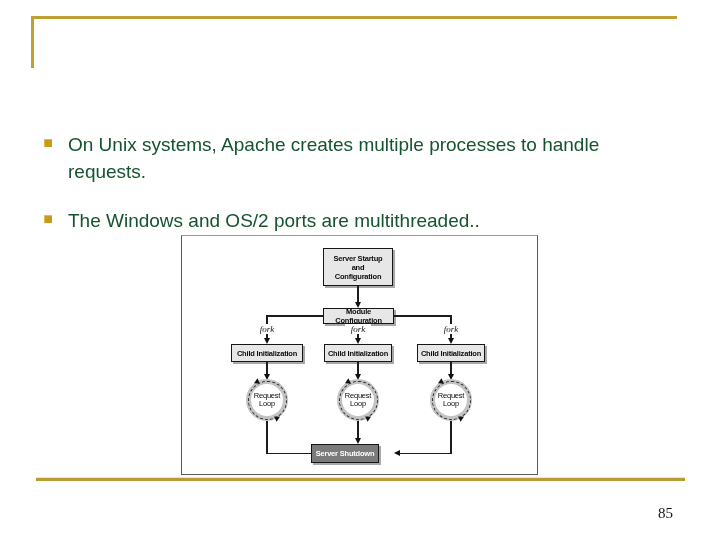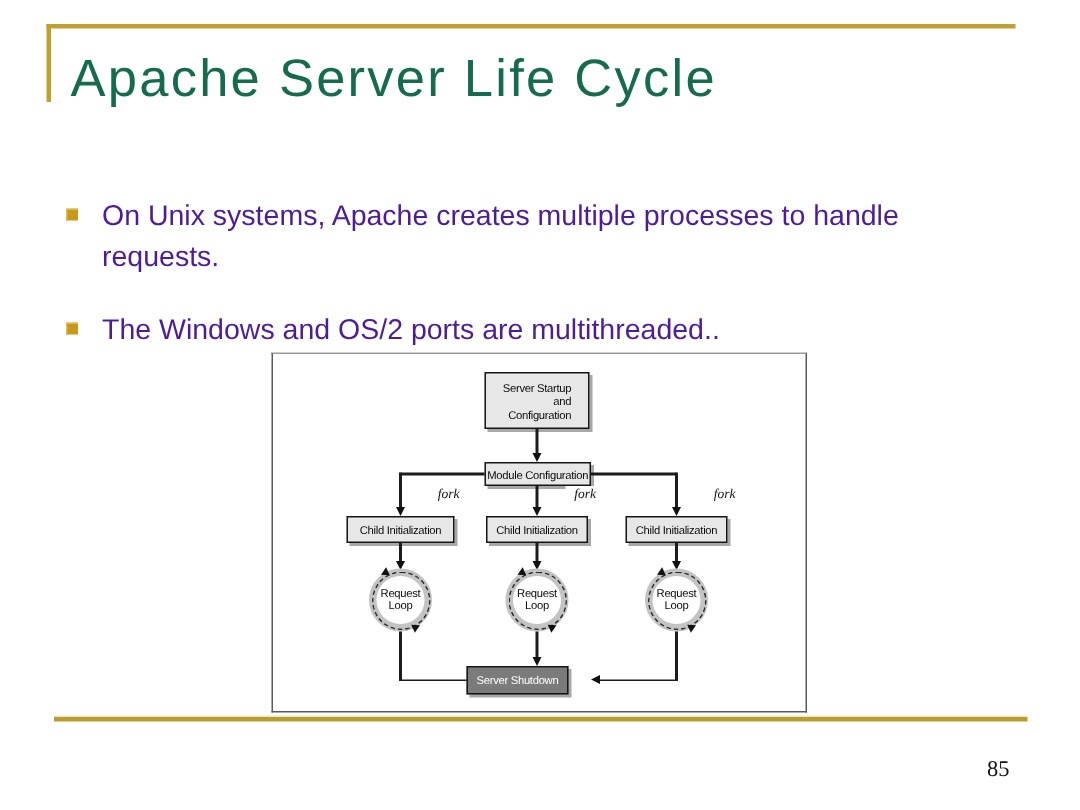--- a/index.html
+++ b/index.html
@@ -11,49 +11,49 @@
   .accent-top  { position:absolute; left:31px; top:16px; width:646px; height:3px; background:#C1A033; }
   .accent-left { position:absolute; left:31px; top:16px; width:3px;  height:52px; background:#C1A033; }
 
   .title { position:absolute; left:47px; top:33px; width:640px;
            font-size:35px; letter-spacing:1.5px; color:#156B4B; font-weight:400; }
 
   
   .bullet-item { position:absolute; left:44px; display:flex; }
   .bullet-sq { width:8px; height:8px; margin-top:8px; flex:0 0 8px;
                background:#C8991B; box-shadow:inset 1px 1px 0 #E2B84A; }
-  .bullet-text { margin-left:16px; width:592px; font-size:19px; line-height:27px; color:#4c1d95; }
+  .bullet-text { margin-left:16px; width:592px; font-size:19px; line-height:27px; color:#14532d; }
 
   
   .frame { position:absolute; left:181px; top:235px; width:357px; height:240px;
            background:#fff; border:1px solid #5a5a5a; border-top-color:#9a9a9a; }
   .frame-inner { position:relative; width:100%; height:100%;
                  font-family:"Liberation Sans", sans-serif; }
 
   .dbox { position:absolute; background:#E7E7E7; border:1.5px solid #161616;
           box-shadow:2px 2px 0 #A8A8A8; display:flex; align-items:center; justify-content:center;
-          text-align:right; font-size:7.5px; line-height:9px; letter-spacing:-0.2px;
-          color:#0a0a0a; white-space:pre-line; }
+          text-align:center; font-size:7.5px; line-height:9px; letter-spacing:-0.2px;
+          color:#0a0a0a; white-space:pre-line;font-weight:bold; }
   .dbox.dark { background:#7B7B7B; color:#ffffff; }
 
   .vline { position:absolute; width:1.5px; background:#1c1c1c; }
   .hline { position:absolute; height:1.5px; background:#1c1c1c; }
 
   .arr-down { position:absolute; width:0; height:0;
               border-left:3.5px solid transparent; border-right:3.5px solid transparent;
               border-top:6px solid #111; }
   .arr-right { position:absolute; width:0; height:0;
                border-top:3.5px solid transparent; border-bottom:3.5px solid transparent;
                border-left:6px solid #111; }
   .arr-left  { position:absolute; width:0; height:0;
                border-top:3.5px solid transparent; border-bottom:3.5px solid transparent;
                border-right:6px solid #111; }
 
   .fork { position:absolute; width:26px; top:88px; text-align:center;
-          font:italic 9px "Liberation Serif", serif; color:#111; background:#fff;margin-left:32px; }
+          font:italic 9px "Liberation Serif", serif; color:#111; background:#fff; }
 
   .loop { position:absolute; width:42px; height:42px; border-radius:50%;
           background:#fff; border:5px solid #C3C3C3;
           display:flex; align-items:center; justify-content:center; text-align:center;
           font-size:7.5px; line-height:8.5px; letter-spacing:-0.2px; color:#0a0a0a; white-space:pre-line; }
   .loop::before { content:""; position:absolute; inset:-3.5px;
                   border:1.2px dashed #2a2a2a; border-radius:50%; }
   .tick-a { position:absolute; left:4px; top:-4px; width:0; height:0;
             border:3px solid transparent; border-left:5px solid #111; transform:rotate(35deg); }
   .tick-b { position:absolute; right:4px; bottom:-4px; width:0; height:0;
@@ -68,21 +68,20 @@
                  font:15px "Liberation Serif", serif; color:#141414;text-align:right; }
 </style>
 </head>
 <body>
 
 <div class="slide">
 
   <div class="accent-top"></div>
   <div class="accent-left"></div>
 
-  <div class="title">Apache Server Life Cycle</div>
 
   <div class="bullet-item" style="top:131px;">
     <span class="bullet-sq"></span>
     <span class="bullet-text">On Unix systems, Apache creates multiple processes to handle requests.</span>
   </div>
   <div class="bullet-item" style="top:187px;margin-top:20px;">
     <span class="bullet-sq"></span>
     <span class="bullet-text">The Windows and OS/2 ports are multithreaded..</span>
   </div>
 

